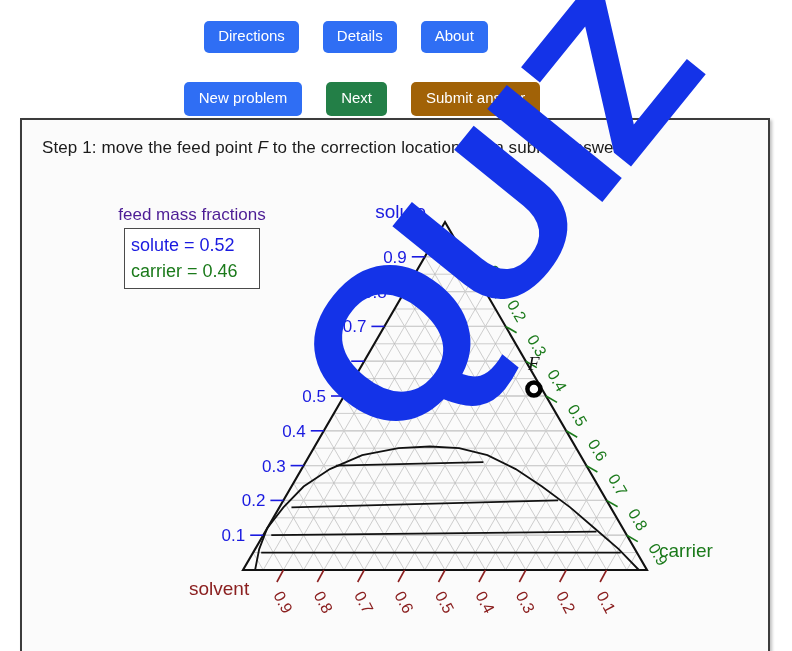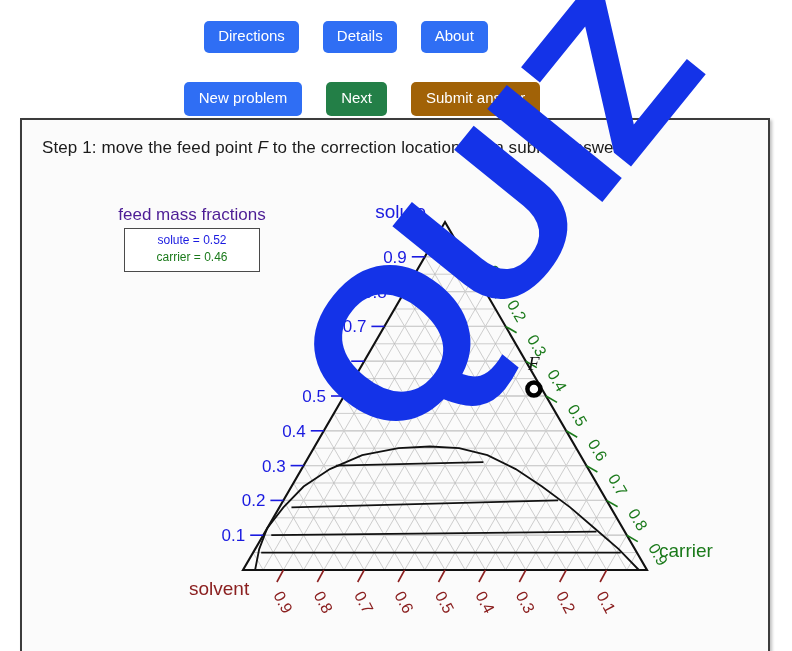--- a/index.html
+++ b/index.html
@@ -85,23 +85,23 @@
   }
   #legend-box {
     border: 1.5px solid #4a4a4a;
     background: #ffffff;
     width: 136px;
     margin: 0 auto;
     padding: 3px 6px 4px 6px;
     box-sizing: border-box;
   }
   #legend-box div {
-    font-size: 12px;
+    font-size: 18px;
     line-height: 1.45;
-    text-align: center;
+    text-align: left;
     white-space: nowrap;
   }
   .c-solute  { color: #1a1ae0; }
   .c-solvent { color: #8b2020; }
   .c-carrier { color: #1b7a1b; }
 
   
   #plot {
     position: absolute;
     left: 0;

